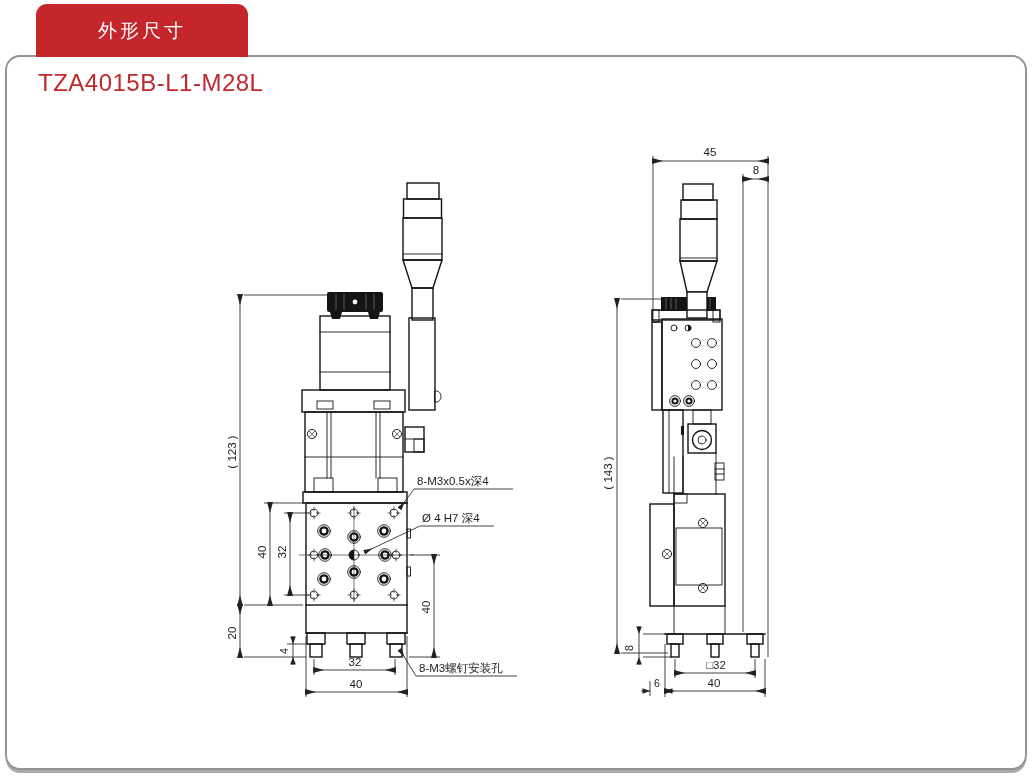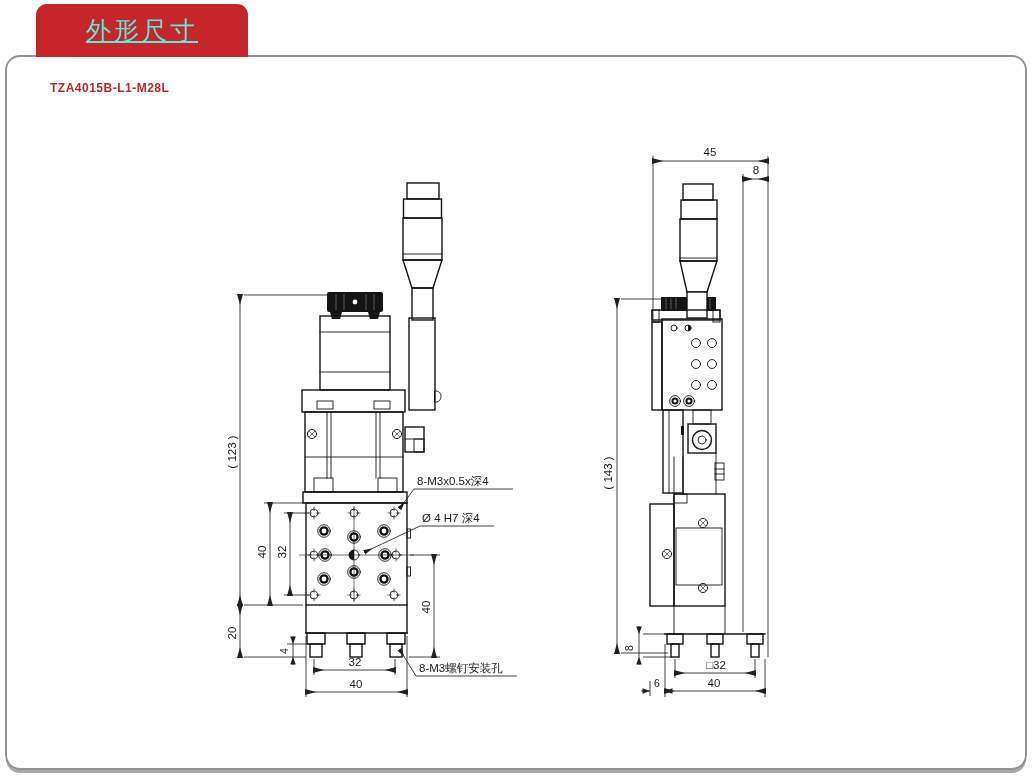--- a/index.html
+++ b/index.html
@@ -2,22 +2,22 @@
 <html><head>
 <meta charset="utf-8">
 <style>
   html,body{margin:0;padding:0;background:#fff;width:1033px;height:782px;overflow:hidden;
             font-family:"Liberation Sans",sans-serif;}
   .page{position:relative;width:1033px;height:782px;background:#fff;}
   .panel{position:absolute;left:5px;top:55px;right:6px;bottom:12px;background:#fff;
          border:2px solid #919396;border-radius:15px;box-shadow:0 4px 0 -1px #a9a9a9;}
   .tab{position:absolute;left:36px;top:4px;width:212px;height:53px;background:#c5262c;
        border-radius:11px 11px 0 0;z-index:3;display:flex;align-items:center;justify-content:center;}
-  .tab span{color:#5eead4;font-size:25px;letter-spacing:3px;text-decoration:underline;}
-  .model{position:absolute;left:38px;top:69px;margin:12px;font-size:12px;font-weight:bold;
+  .tab span{color:#ffffff;font-size:19px;letter-spacing:3px;}
+  .model{position:absolute;left:38px;top:69px;margin:0;font-size:24px;font-weight:normal;
          color:#c0282e;letter-spacing:0.5px;z-index:2;}
   svg.drawing{position:absolute;left:0;top:0;z-index:1;}
   .obj{stroke:#141414;stroke-width:1.4;fill:none;stroke-linejoin:miter;stroke-linecap:square;}
   .obj2{stroke:#141414;stroke-width:0.9;fill:none;stroke-linecap:square;}
   .thin{stroke:#3a3a3a;stroke-width:0.7;fill:none;}
   .fillb{fill:#141414;stroke:none;}
   .ext{stroke:#222;stroke-width:0.85;fill:none;}
   .dim-line{stroke:#222;stroke-width:0.85;fill:none;marker-start:url(#mS);marker-end:url(#mE);}
   .lead{stroke:#222;stroke-width:0.85;fill:none;marker-end:url(#mL);}
   .arr{fill:#222;stroke:none;}

